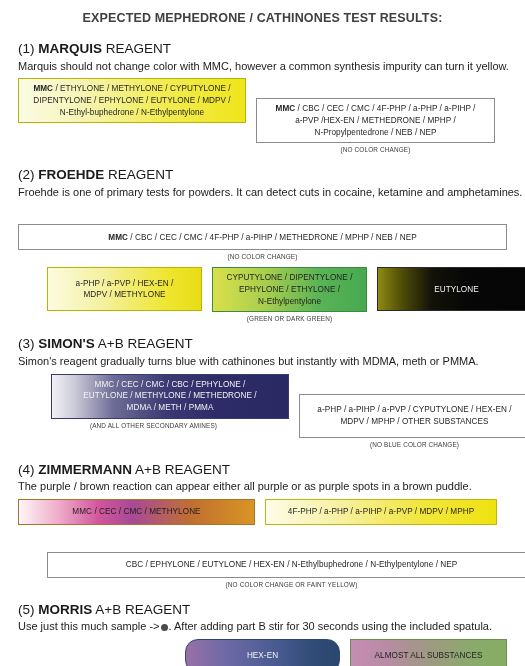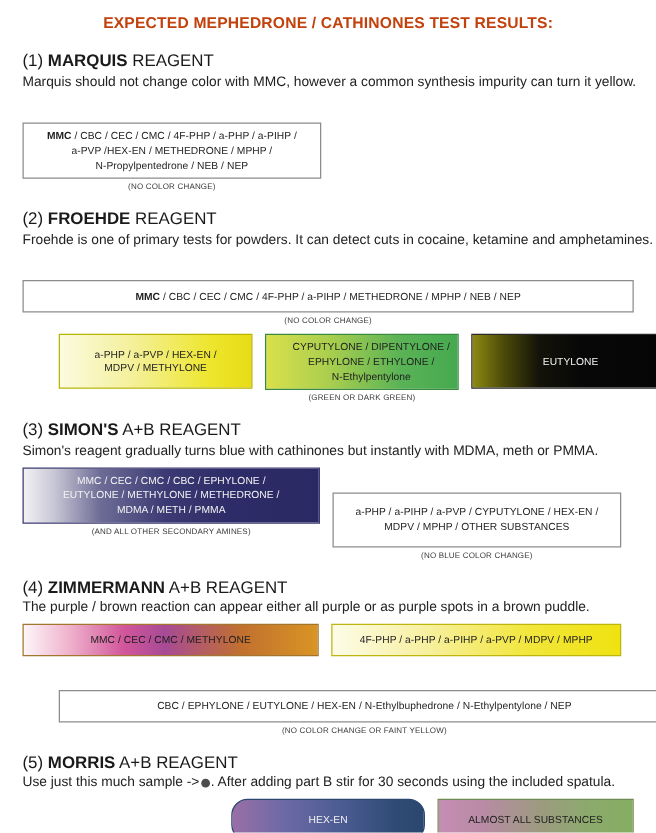--- a/index.html
+++ b/index.html
@@ -23,21 +23,21 @@
   }
 
   
   .doc-title {
     text-align: center;
     font-size: 12.5px;
     font-weight: bold;
     letter-spacing: .15px;
     padding-top: 11px;
     padding-bottom: 2px;
-    color: #c2410c;
+    color: #404040;
   }
 
   
   .section { margin-top: 14px; }
   .sec-head {
     font-size: 13.5px;
     color: #1a1a1a;
     line-height: 1.15;
     white-space: nowrap;
   }
@@ -109,23 +109,23 @@
   .fill-zim-yel  { background: linear-gradient(90deg,#fdfce8 0%,#f7f0a2 32%,#f2e63c 68%,#efe210 100%); border-color:#bdb60d; }
   .fill-mor-pur  { background: linear-gradient(90deg,#8c6fa8 0%,#7c66a6 30%,#6b5ea4 62%,#5a519c 100%); border-color:#3f3a78; }
   .fill-mor-blu  { background: linear-gradient(90deg,#9a6fa6 0%,#6d6aa6 26%,#4a5b92 58%,#2f4a74 86%,#2b4770 100%); border-color:#2b4770;border-radius:13px; }
   .fill-mor-grn  { background: linear-gradient(90deg,#c58db4 0%,#b98ba5 22%,#9d9a81 52%,#8aab6a 80%,#85ad63 100%); border-color:#6f8a52; }
 
   
   .w-marq-l { width: 228px; }
   .w-marq-r { width: 239px; }
   .w-full   { width: 489px; }
   .w-fro-1  { width: 155px; }
-  .w-fro-2  { width: 155px; justify-content: flex-end; }
+  .w-fro-2  { width: 155px; }
   .w-fro-3  { width: 159px; text-align: right; }
-  .w-sim-l  { width: 238px; }
+  .w-sim-l  { width: 238px; margin-left: 33px; }
   .w-sim-r  { width: 231px; }
   .w-zim-l  { width: 237px; }
   .w-zim-r  { width: 232px; }
   .w-mor-1  { width: 157px; margin-top: 40px; }
   .w-mor-2  { width: 155px; }
   .w-mor-3  { width: 157px; }
 </style>
 </head>
 <body>
 
@@ -135,20 +135,29 @@
 
   <div class="section">
     <div class="sec-head">
       <span class="num">(1)</span>
       <span class="name">MARQUIS</span>
       <span class="rest">REAGENT</span>
     </div>
     <div class="sec-desc">Marquis should not change color with MMC, however a common synthesis impurity can turn it yellow.</div>
     <div class="row">
       <div class="cell">
+        <div class="box h3 fill-marquis w-marq-l">
+          <span>
+            <b>MMC</b><span> / ETHYLONE / METHYLONE / CYPUTYLONE /</span><br>
+            <span>DIPENTYLONE / EPHYLONE / EUTYLONE / MDPV /</span><br>
+            <span>N-Ethyl-buphedrone / N-Ethylpentylone</span>
+          </span>
+        </div>
+      </div>
+      <div class="cell">
         <div class="box h3 fill-plain w-marq-r">
           <span>
             <b>MMC</b><span> / CBC / CEC / CMC / 4F-PHP / a-PHP / a-PIHP /</span><br>
             <span>a-PVP /HEX-EN / METHEDRONE / MPHP /</span><br>
             <span>N-Propylpentedrone / NEB / NEP</span>
           </span>
         </div>
         <div class="caption">(NO COLOR CHANGE)</div>
       </div>
     </div>

